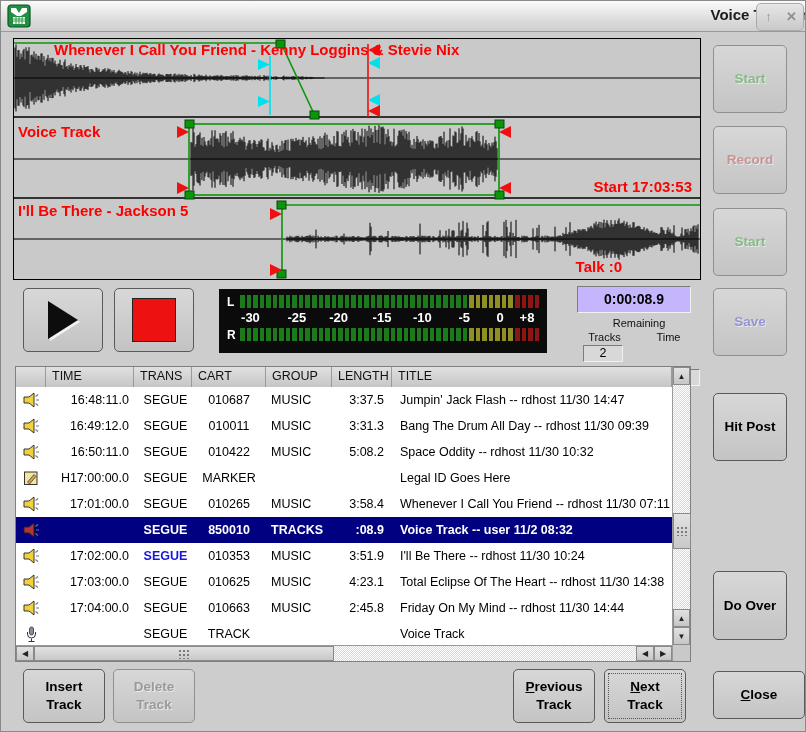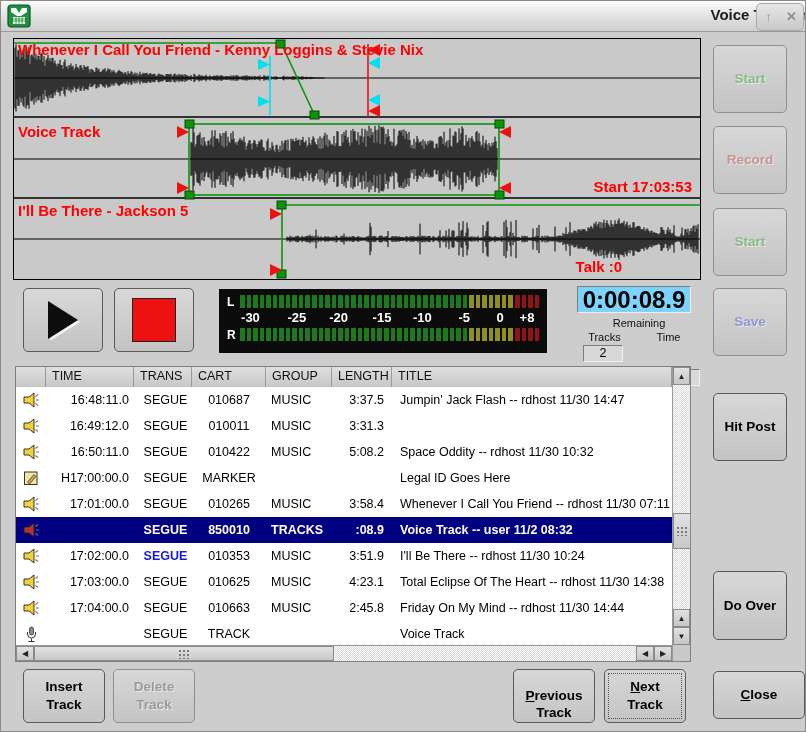--- a/index.html
+++ b/index.html
@@ -26,23 +26,23 @@
     border:1px solid #5a5a5a;border-radius:5px;display:flex;align-items:center;justify-content:center;}
   .play-tri{width:0;height:0;border-left:30px solid #0d0d0d;border-top:19px solid transparent;border-bottom:19px solid transparent;filter:drop-shadow(2px 2px 0 #f2f2f2);}
   .stop-sq{width:42px;height:42px;background:#ee1111;border:1px solid #222;}
   .meter{position:absolute;left:218px;top:288px;width:328px;height:64px;background:#0b0b0b;box-sizing:border-box;padding:5px 8px 5px 8px;}
   .mrow{display:flex;align-items:center;height:15px;}
   .mlabel{width:13px;color:#fff;font-size:12px;font-weight:bold;}
   .segs{flex:1;display:flex;gap:2px;height:13px;}
   .seg{flex:1;}
   .mscale{position:relative;height:18px;margin-left:13px;}
   .mscale span{position:absolute;top:1px;transform:translateX(-50%);color:#fff;font-size:13px;font-weight:bold;white-space:nowrap;}
-  .timebox{position:absolute;left:576px;top:285px;width:114px;height:27px;background:#7dd3fc;
+  .timebox{position:absolute;left:576px;top:285px;width:114px;height:27px;background:#c4b5fd;
     border:1px solid;border-color:#7c7c7c #f1f1f1 #f1f1f1 #7c7c7c;box-sizing:border-box;
-    text-align:center;line-height:25px;font-size:24px;font-weight:bold;color:#000;}
+    text-align:center;line-height:25px;font-size:14px;font-weight:bold;color:#000;}
   .remaining{position:absolute;left:574px;top:316px;width:128px;}
   .rem-title{text-align:center;font-size:11px;color:#111;}
   .rem-labels{display:flex;font-size:11px;color:#111;margin-top:2px;}
   .rem-labels span:first-child{width:46%;text-align:center;}
   .rem-labels span:last-child{width:54%;text-align:center;}
   .rem-values{display:flex;margin-top:2px;gap:3px;}
   .rv{height:17px;background:#d8d8d8;border:1px solid;border-color:#7c7c7c #f1f1f1 #f1f1f1 #7c7c7c;box-sizing:border-box;
     text-align:center;font-size:12.5px;line-height:15px;color:#000;}
   .rv.tracks{width:40px;margin-left:8px;}
   .rv.time{width:74px;color:#e00000;margin-top:24px;}
@@ -164,21 +164,21 @@
       </g>
       <g class="env">
         <line x1="268" y1="166" x2="268" y2="235"></line>
         <line x1="268" y1="166" x2="686" y2="166"></line>
         <rect class="handle" x="263" y="162" width="9" height="8"></rect>
         <rect class="handle" x="263" y="231" width="9" height="8"></rect>
         <path class="rtri" d="M256 169 L256 181 L268 175 Z"></path>
         <path class="rtri" d="M256 225 L256 237 L268 231 Z"></path>
       </g>
     </svg>
-    <div class="wlabel" style="left:4px;top:2px;">Whenever I Call You Friend - Kenny Loggins &amp; Stevie Nix</div>
+    <div class="wlabel" style="left:4px;top:2px;padding-left:36px;">Whenever I Call You Friend - Kenny Loggins &amp; Stevie Nix</div>
     <div class="wlabel" style="left:4px;top:84px;">Voice Track</div>
     <div class="wlabel" style="right:8px;top:139px;">Start 17:03:53</div>
     <div class="wlabel" style="left:4px;top:163px;">I'll Be There - Jackson 5</div>
     <div class="wlabel" style="right:78px;top:219px;">Talk :0</div>
   </div>
 
   <div class="tbtn" style="left:22px;top:287px;">
     <div class="play-tri"></div>
   </div>
   <div class="tbtn" style="left:113px;top:287px;">
@@ -343,20 +343,21 @@
             <svg width="18" height="16" viewBox="0 0 18 16">
               <path d="M12 1 L7 5 L2 5 L2 11 L7 11 L12 15 Z" fill="#f2d23c" stroke="#222" stroke-width="0.9"></path>
               <path d="M13.5 4.5 L16 2.5 M14 8 L17 8 M13.5 11.5 L16 13.5" stroke="#777" stroke-width="1.1" fill="none"></path>
             </svg>
           </div>
           <div class="lc time">16:49:12.0</div>
           <div class="lc trans">SEGUE</div>
           <div class="lc cart">010011</div>
           <div class="lc group">MUSIC</div>
           <div class="lc len">3:31.3</div>
+          <div class="lc title">Bang The Drum All Day -- rdhost 11/30 09:39</div>
         </div>
         <div class="lrow">
           <div class="lc icon">
             <svg width="18" height="16" viewBox="0 0 18 16">
               <path d="M12 1 L7 5 L2 5 L2 11 L7 11 L12 15 Z" fill="#f2d23c" stroke="#222" stroke-width="0.9"></path>
               <path d="M13.5 4.5 L16 2.5 M14 8 L17 8 M13.5 11.5 L16 13.5" stroke="#777" stroke-width="1.1" fill="none"></path>
             </svg>
           </div>
           <div class="lc time">16:50:11.0</div>
           <div class="lc trans">SEGUE</div>
@@ -493,21 +494,21 @@
   <div class="btn side" style="top:392px;">Hit Post</div>
   <div class="btn side disabled blue" style="top:287px;">Save</div>
   <div class="btn side" style="top:570px;height:67px;">Do Over</div>
 
   <div class="btn" style="left:22px;top:668px;width:80px;height:52px;">
       <span>Insert<br>Track</span>
     </div>
   <div class="btn disabled" style="left:112px;top:668px;width:80px;height:52px;">
       <span>Delete<br>Track</span>
     </div>
-  <div class="btn" style="left:512px;top:668px;width:80px;height:52px;align-items:flex-end;">
+  <div class="btn" style="left:512px;top:668px;width:80px;height:52px;">
       <span><u>P</u>revious<br>Track</span>
     </div>
   <div class="btn focused" style="left:603px;top:668px;width:80px;height:52px;">
       <span><u>N</u>ext<br>Track</span>
     </div>
   <div class="btn" style="left:712px;top:670px;width:90px;height:46px;">
       <span><u>C</u>lose</span>
     </div>
 
 </div>

